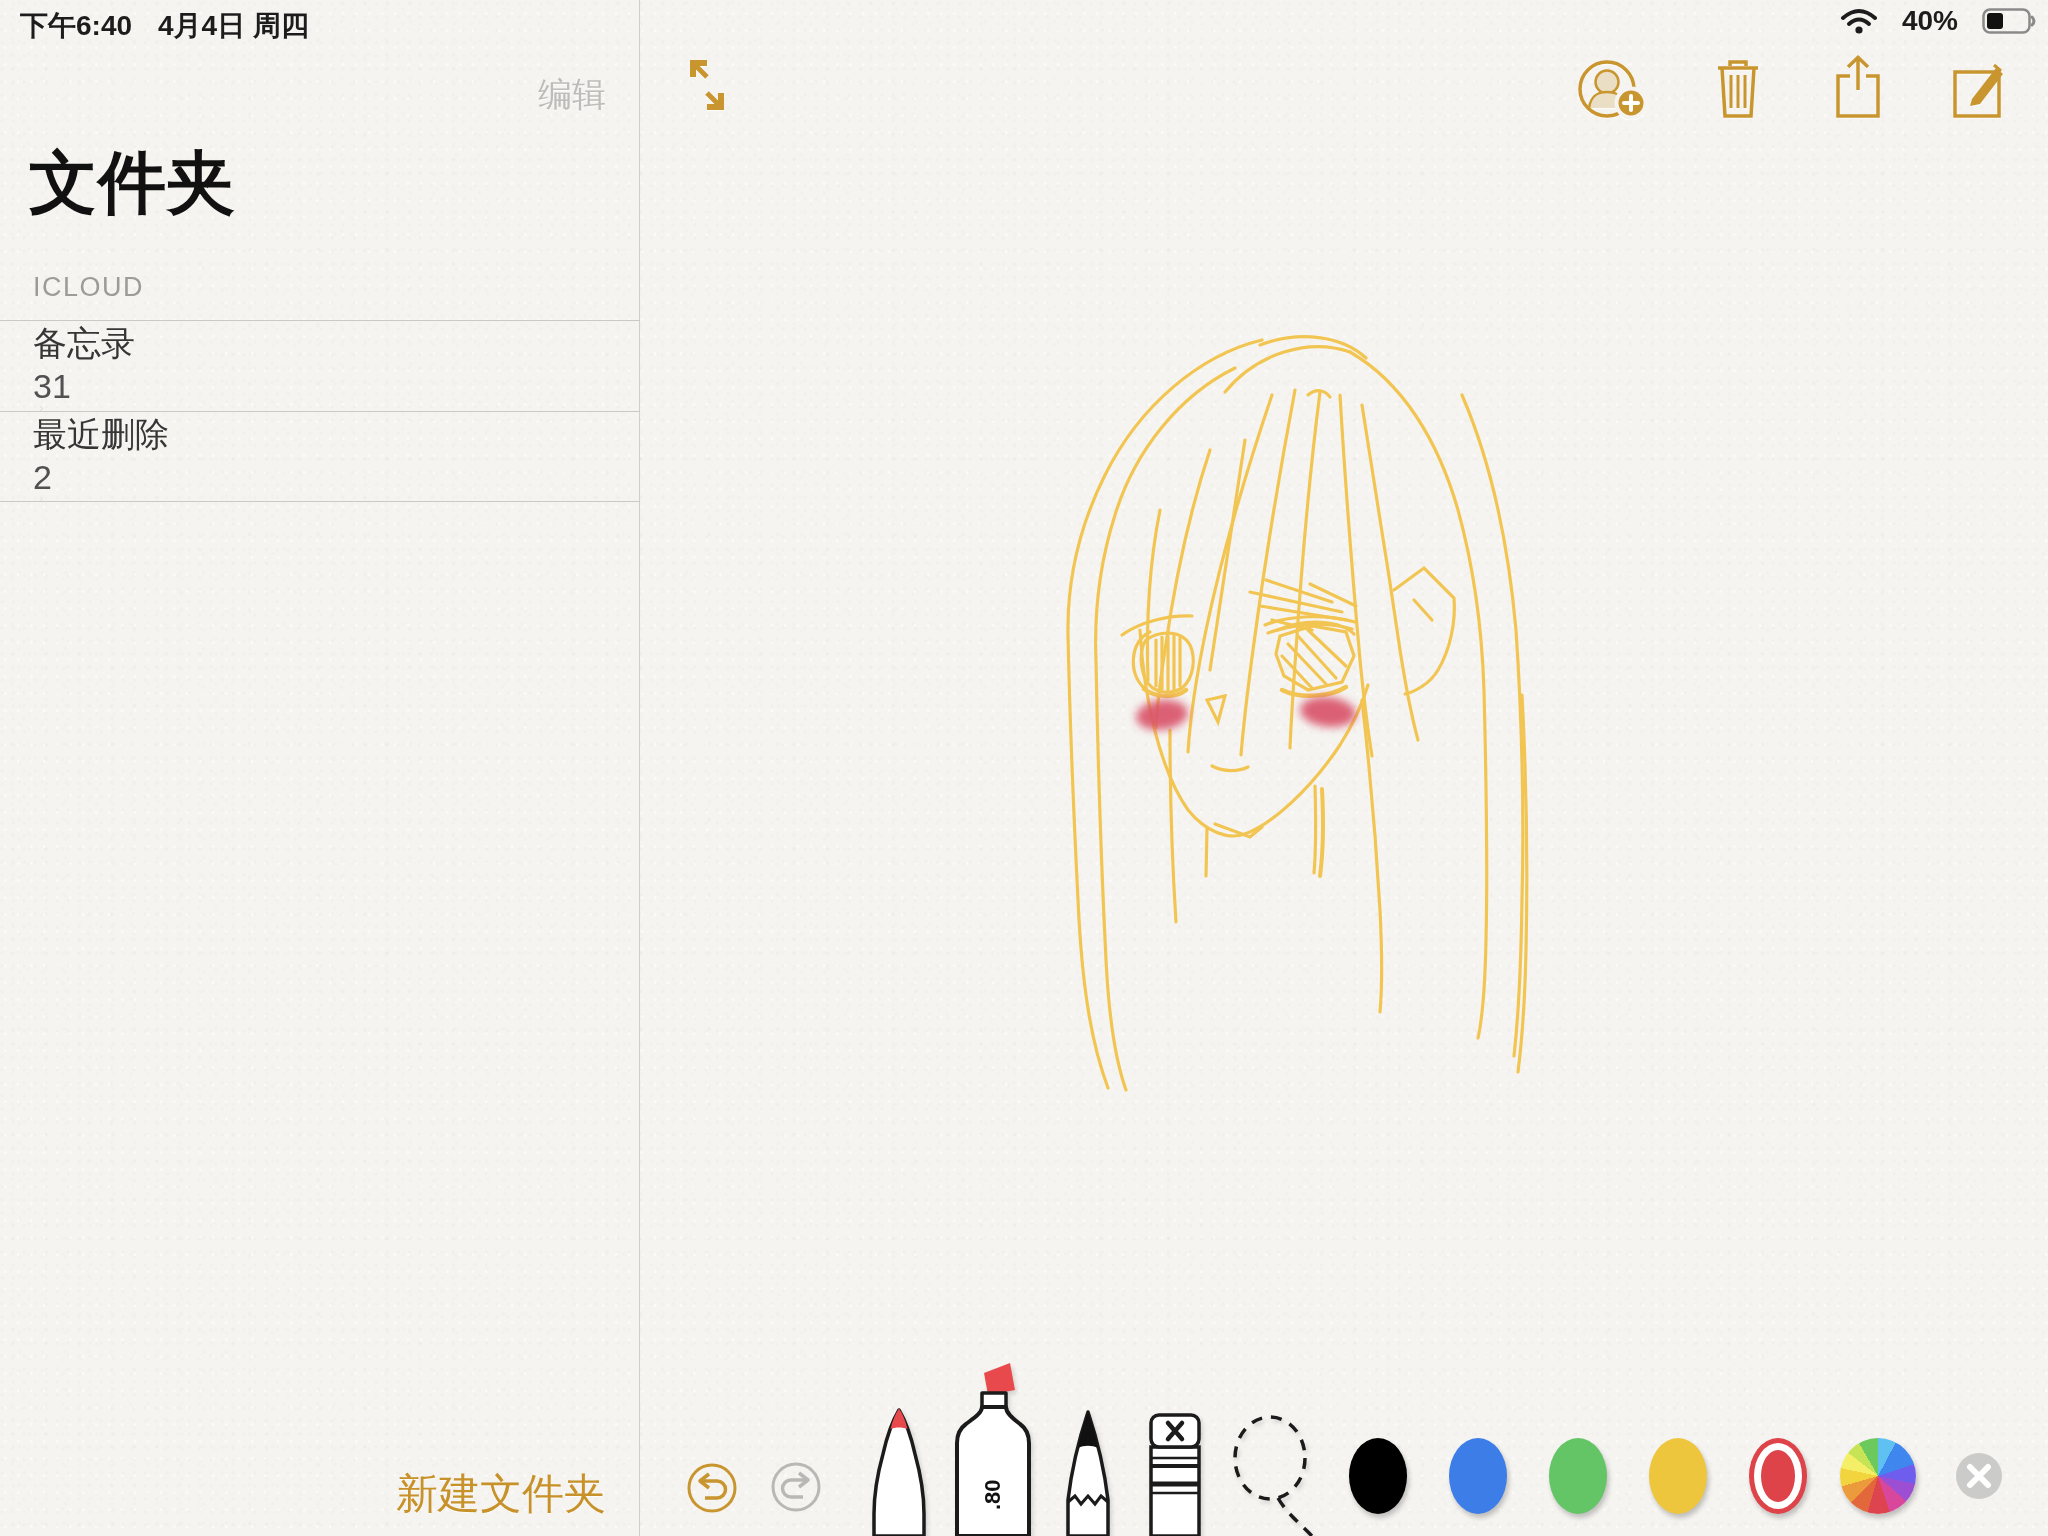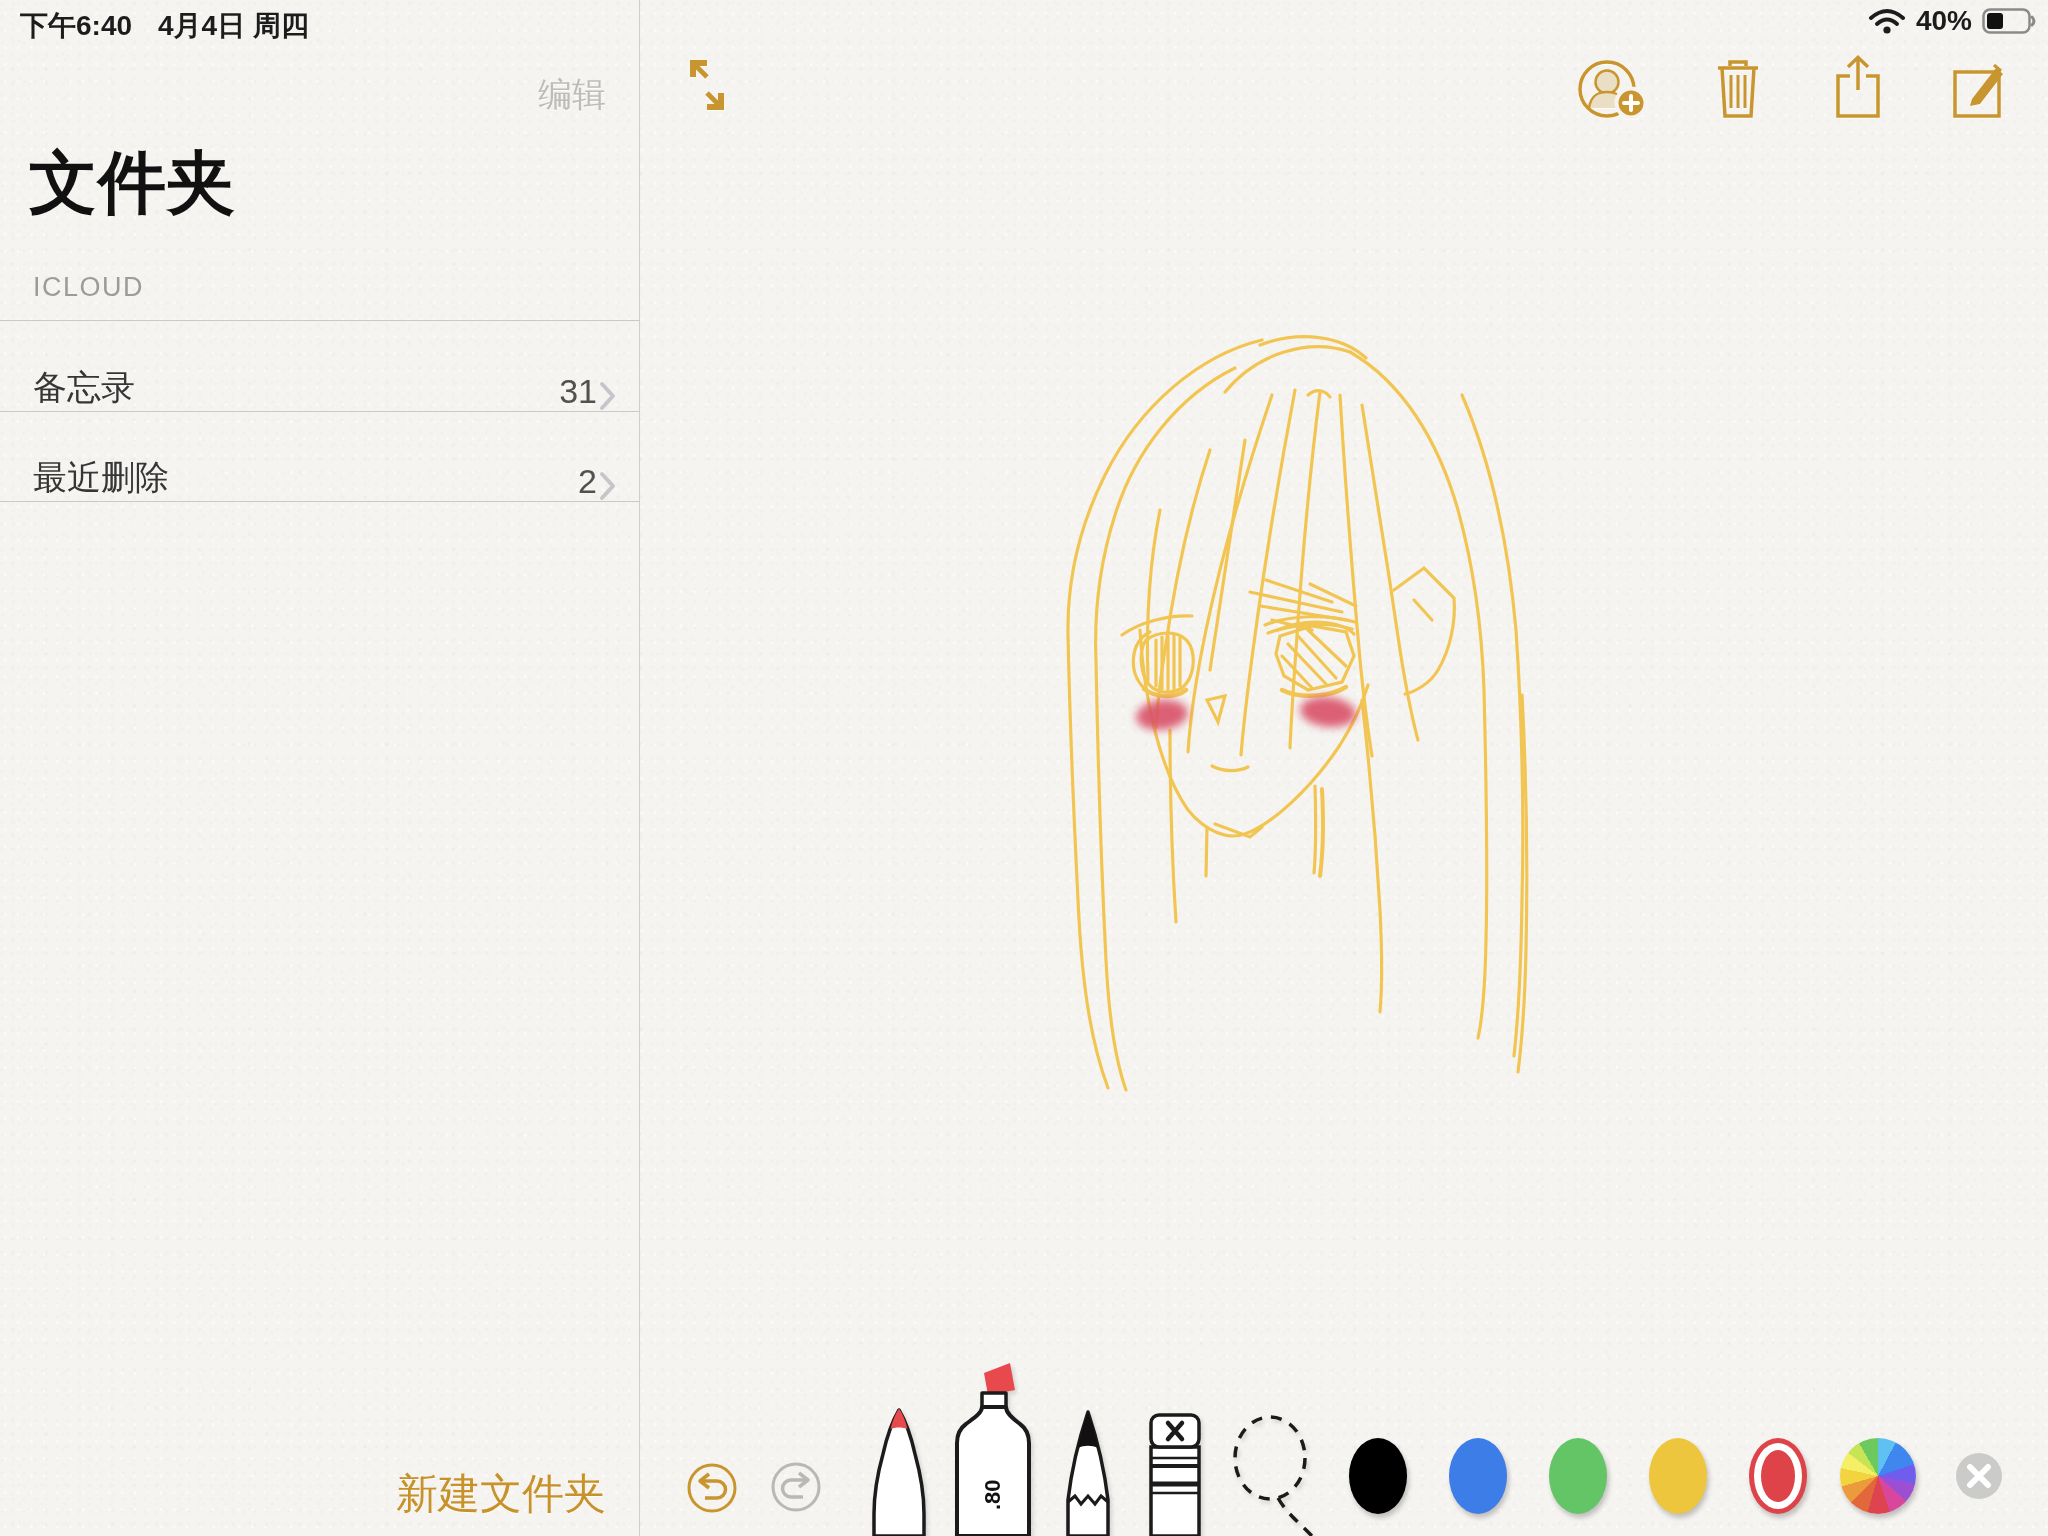--- a/index.html
+++ b/index.html
@@ -10,29 +10,29 @@
     background-image:
       radial-gradient(circle at 20% 30%, rgba(0,0,0,.016) 1px, transparent 2.2px),
       radial-gradient(circle at 70% 60%, rgba(0,0,0,.013) 1px, transparent 2.4px),
       radial-gradient(circle at 40% 80%, rgba(255,255,255,.55) 1px, transparent 2px),
       radial-gradient(circle at 85% 15%, rgba(0,0,0,.012) 1.2px, transparent 2.6px);
     background-size:11px 13px,17px 15px,13px 17px,23px 19px;
   }
   .abs{position:absolute;}
   
   .status-left{left:20px;top:7px;display:flex;gap:26px;font-size:28px;font-weight:600;color:#1c1c1c;}
-  .status-right{right:10px;top:5px;display:flex;align-items:center;gap:10px;}
+  .status-right{right:10px;top:5px;display:flex;align-items:center;gap:24px;}
   .battery-pct{font-size:28px;font-weight:600;color:#1c1c1c;}
   
   .sidebar{left:0;top:0;width:640px;height:1536px;border-right:1.5px solid #cfcfcc;box-sizing:border-box;}
   .edit-btn{position:absolute;top:72px;right:33px;font-size:34px;color:#bdbcba;text-shadow:0 1px 0 rgba(255,255,255,.8);}
   .side-title{position:absolute;left:29px;top:138px;font-size:68px;font-weight:700;color:#111;letter-spacing:1px;}
   .section-hdr{position:absolute;left:33px;top:272px;font-size:27px;color:#9b9b99;letter-spacing:1.5px;}
   .rows{position:absolute;left:0;top:320px;width:640px;}
-  .row{position:relative;height:91px;display:flex;align-items:flex-end;padding:0 24px 0 33px;box-sizing:border-box;border-top:1.5px solid #c9c9c7;}
+  .row{position:relative;height:91px;display:flex;align-items:flex-start;padding:0 24px 0 33px;box-sizing:border-box;border-top:1.5px solid #c9c9c7;flex-direction:column;}
   .row:last-child{border-bottom:1.5px solid #c9c9c7;}
   .row-label{font-size:34px;color:#363636;flex:1;}
   .row-count{font-size:34px;color:#515151;margin-right:2px;}
   .new-folder{position:absolute;right:33px;top:1466px;font-size:42px;color:#c8922b;text-shadow:0 1px 0 rgba(255,255,255,.7);}
   .icon-btn{filter:drop-shadow(0 1px 0 rgba(255,255,255,.75));}
   
   .tool{filter:drop-shadow(2px 3px 2px rgba(0,0,0,.14));}
   .swatch{position:absolute;width:58px;height:76px;border-radius:50%;box-shadow:2px 4px 5px rgba(0,0,0,.22);}
   .swatch-inner-white{position:absolute;left:5px;top:5px;right:5px;bottom:5px;border-radius:50%;background:#fff;}
   .swatch-inner-core{position:absolute;left:12px;top:12px;right:12px;bottom:12px;border-radius:50%;}

